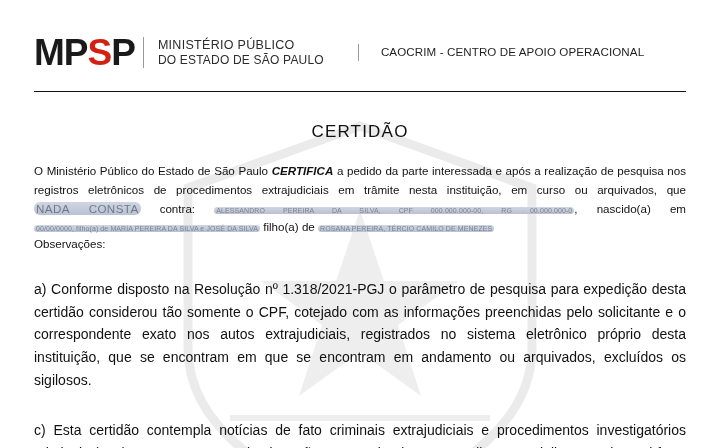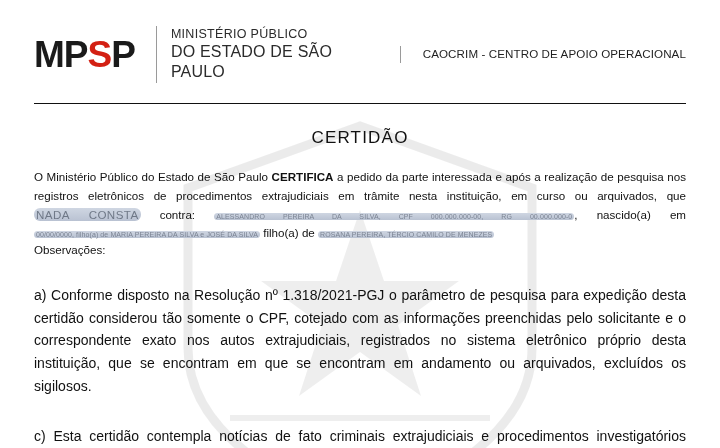--- a/index.html
+++ b/index.html
@@ -34,49 +34,49 @@
     z-index: 1;
     padding: 0 34px;
     box-sizing: border-box;
     width: 720px;
   }
 
   
   .header {
     display: flex;
     align-items: center;
-    padding-top: 26px;
+    padding-top: 34px;
     padding-bottom: 16px;
   }
   .logo {
     display: flex;
     align-items: baseline;
     font-weight: bold;
     font-size: 37px;
     letter-spacing: -1px;
     line-height: 1;
     font-family: "Liberation Sans", sans-serif;
   }
   .logo .mp { color: #1a1a1a; }
   .logo .s  { color: #d32013; }
   .logo .p2 { color: #1a1a1a; }
 
   .org-block {
-    margin-left: 21px;
+    margin-left: 8px;
     padding-left: 14px;
     border-left: 1px solid #9a9a9a;
     line-height: 1.28;
   }
   .org-line1 {
     font-size: 12.5px;
     color: #2b2b2b;
     letter-spacing: 0.3px;
   }
   .org-line2 {
-    font-size: 16px;
+    font-size: 12px;
     color: #2b2b2b;
     letter-spacing: 0.2px;
   }
 
   .dept-block {
     margin-left: 34px;
     padding-left: 22px;
     border-left: 1px solid #9a9a9a;
     line-height: 1.45;
   }
@@ -91,33 +91,33 @@
     height: 1px;
     background: #111111;
     margin: 4px 0 0 0;
   }
 
   
   .doc-title {
     text-align: center;
     font-size: 17px;
     letter-spacing: 1.2px;
-    margin-top: 24px;
+    margin-top: 30px;
     color: #111111;
   }
 
   
   .body-text {
     font-size: 11.6px;
     line-height: 1.62;
     text-align: justify;
     margin-top: 20px;
     color: #111111;
   }
-  .body-text b { font-weight: bold; }
+  .body-text b { font-weight: bold; font-style: italic; }
 
   .redacted {
     background: linear-gradient(180deg, #cfd6e2 0%, #b9c2d2 100%);
     color: rgba(60,70,85,0.55);
     border-radius: 6px;
     padding: 0 2px;
     font-size: 7px;
     letter-spacing: 0.1px;
     white-space: nowrap;
     vertical-align: baseline;

